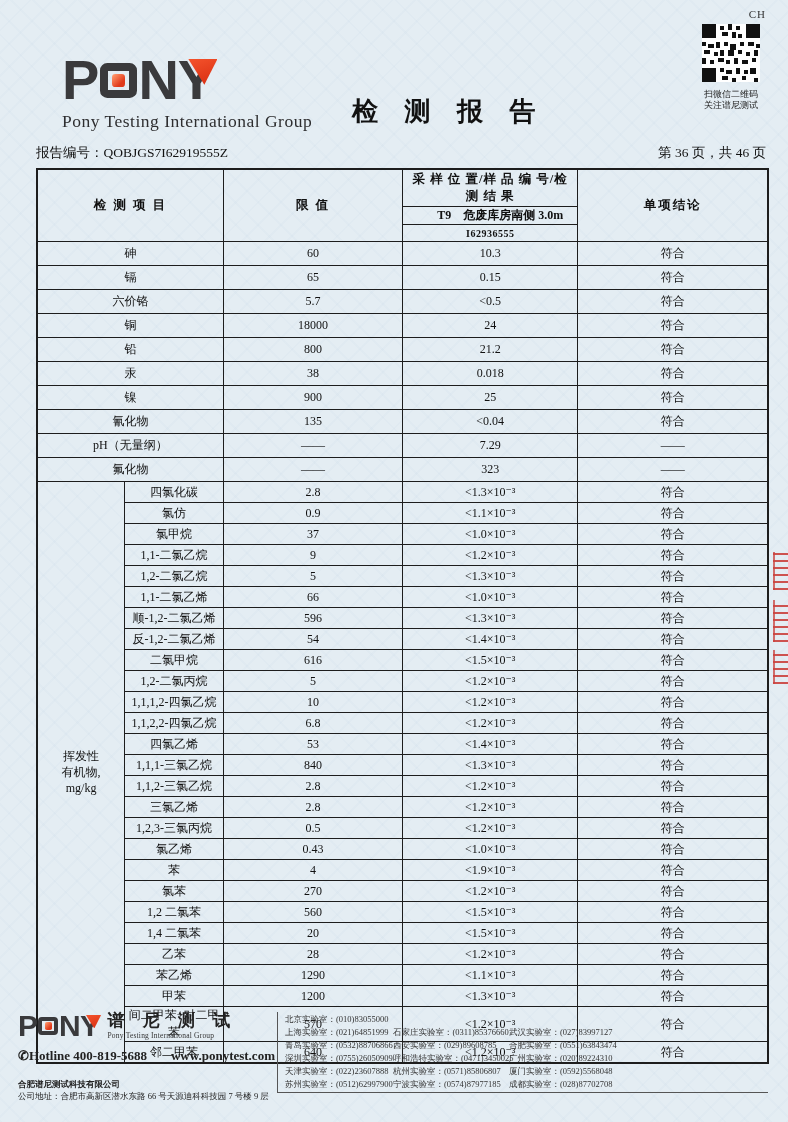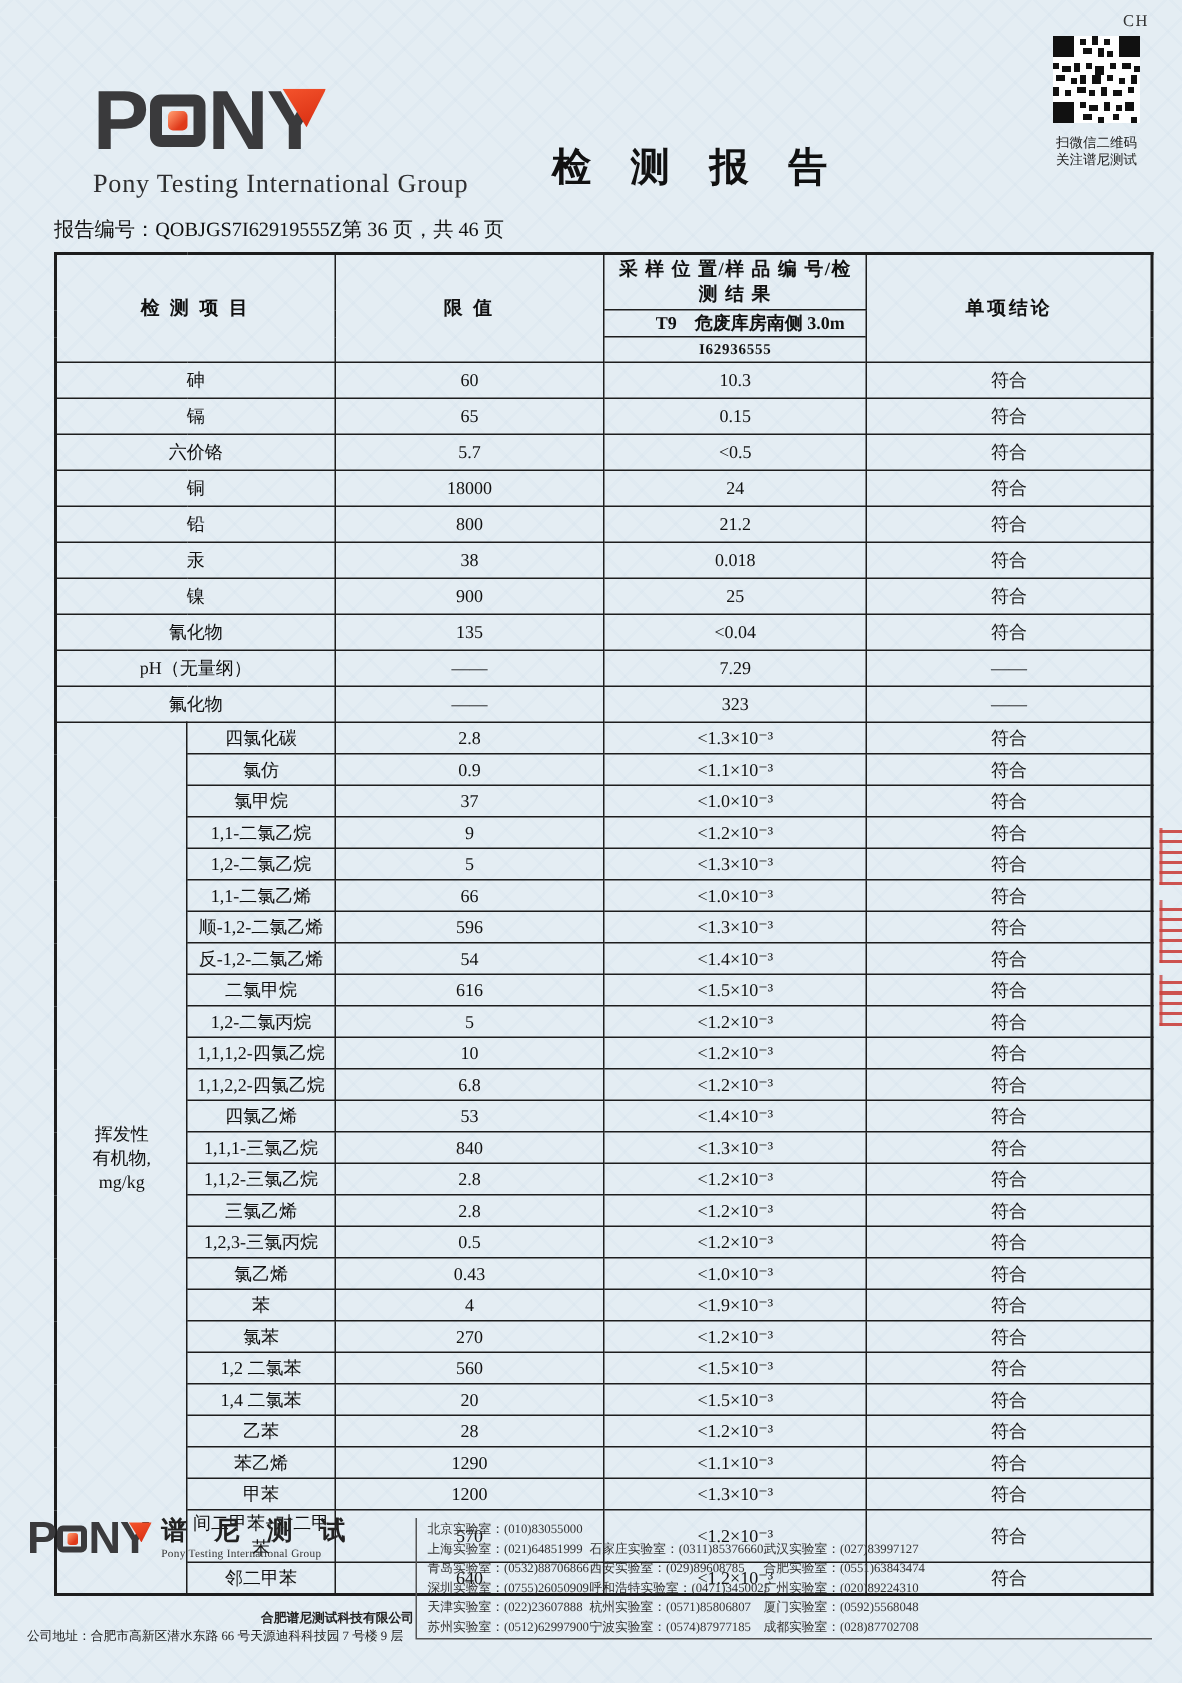--- a/index.html
+++ b/index.html
@@ -16,25 +16,25 @@
   .pony-logo{display:inline-flex;align-items:center;font-family:"Liberation Sans","DejaVu Sans",sans-serif;font-weight:800;color:#3a3a3c;line-height:.8;}
   .pony-logo .ltr{font-size:1em;letter-spacing:-0.02em;}
   .pony-logo .o-block{width:.66em;height:.62em;border:.155em solid #3a3a3c;border-radius:.13em;margin:0 .03em;display:flex;align-items:center;justify-content:center;box-sizing:border-box;background:transparent;}
   .pony-logo .o-inner{width:.24em;height:.24em;border-radius:.06em;background:linear-gradient(135deg,#ff9468 10%,#e03a1b 70%);}
   .pony-logo .y-wrap{position:relative;display:inline-block;}
   .pony-logo .y-tri{position:absolute;top:.02em;right:-.06em;width:.52em;height:.46em;background:linear-gradient(160deg,#f4532c,#d72c10);clip-path:polygon(0 0,100% 0,55% 100%);}
   
   .logo-area{position:absolute;left:62px;top:58px;}
   .logo-area .pony-logo{font-size:56px;}
   .logo-sub{margin-top:8px;font-size:17.5px;color:#2e2e30;letter-spacing:.5px;}
-  .doc-title{position:absolute;left:368px;top:94px;font-size:26px;font-weight:bold;letter-spacing:10px;color:#111;}
+  .doc-title{position:absolute;left:352px;top:94px;font-size:26px;font-weight:bold;letter-spacing:10px;color:#111;}
   .lang-code{position:absolute;right:22px;top:8px;font-size:11px;color:#333;letter-spacing:1px;}
   .qr-block{position:absolute;right:20px;top:24px;width:74px;text-align:center;}
   .qr-caption{margin-top:3px;font-size:9px;line-height:11px;color:#222;white-space:nowrap;}
-  .report-line{position:absolute;left:36px;right:22px;top:144px;display:flex;font-size:13.5px;color:#111;}
+  .report-line{position:absolute;left:36px;right:22px;top:144px;display:flex;justify-content:space-between;font-size:13.5px;color:#111;}
   
   table.report{position:absolute;left:36px;top:168px;width:733px;border-collapse:collapse;border:2px solid #1d1d1d;table-layout:fixed;}
   table.report th,table.report td{border:1px solid #1d1d1d;text-align:center;vertical-align:middle;padding:0 3px;overflow:hidden;}
   table.report th{font-size:12.5px;font-weight:bold;color:#111;}
   table.report td{font-size:12px;color:#111;}
   tr.h1 th{height:36px;letter-spacing:2px;line-height:1.35;}
   tr.h1 th.sample-h{letter-spacing:1px;margin-left:44px;}
   tr.h2 th{height:17px;font-size:12px;padding-left:23px;}
   tr.h3 th{height:16px;font-size:10px;letter-spacing:.5px;}
   tr.metal-row td{height:23px;}
@@ -45,21 +45,21 @@
     background:repeating-linear-gradient(0deg, rgba(198,36,30,.9) 0 2px, transparent 2px 7px);
     border-left:2px solid rgba(198,36,30,.75);}
   
   .footer{position:absolute;left:0;top:1008px;width:788px;height:110px;}
   .f-left{position:absolute;left:18px;top:4px;width:258px;}
   .f-brandrow{display:flex;align-items:flex-start;gap:8px;}
   .f-left .pony-logo{font-size:30px;margin-top:2px;}
   .f-cn{font-size:17px;font-weight:bold;letter-spacing:7px;color:#222;line-height:1;}
   .f-en{font-size:7.5px;color:#333;margin-top:2px;letter-spacing:.2px;}
   .f-contact{display:flex;gap:24px;margin-top:8px;font-size:13px;font-weight:bold;color:#222;white-space:nowrap;}
-  .f-company{margin-top:32px;font-size:8.5px;font-weight:bold;color:#222;line-height:12px;text-align:right;}
+  .f-company{margin-top:14px;font-size:8.5px;font-weight:bold;color:#222;line-height:12px;}
   .f-address{font-size:8.5px;color:#222;line-height:12px;}
   .f-divider{position:absolute;left:277px;top:4px;height:80px;width:1px;background:#555;}
   .f-underline{position:absolute;left:277px;top:84px;width:491px;height:1px;background:#555;}
   .labs{position:absolute;left:285px;top:5px;width:483px;display:flex;}
   .lab-col{font-size:8.5px;line-height:13px;color:#333;white-space:nowrap;}
   .lab-col.offset{padding-top:13px;}
   .lab-col.c1{width:108px;}
   .lab-col.c2{width:160px;}
   .lab-col.c3{width:116px;}
   .lab-col.c4{width:99px;}
@@ -409,20 +409,24 @@
               <span class="o-inner"></span>
             </span>
           <span class="ltr">N</span>
           <span class="y-wrap"><span class="ltr">Y</span><span class="y-tri"></span></span>
         </span>
         <span>
           <div class="f-cn">谱 尼 测 试</div>
           <div class="f-en">Pony Testing International Group</div>
         </span>
       </div>
+      <div class="f-contact">
+        <span>✆Hotline 400-819-5688</span>
+        <span>www.ponytest.com</span>
+      </div>
       <div class="f-company">合肥谱尼测试科技有限公司</div>
       <div class="f-address">公司地址：合肥市高新区潜水东路 66 号天源迪科科技园 7 号楼 9 层</div>
     </div>
     <div class="f-divider"></div>
     <div class="labs">
       <div class="lab-col c1">
           <div>北京实验室：(010)83055000</div>
           <div>上海实验室：(021)64851999</div>
           <div>青岛实验室：(0532)88706866</div>
           <div>深圳实验室：(0755)26050909</div>

